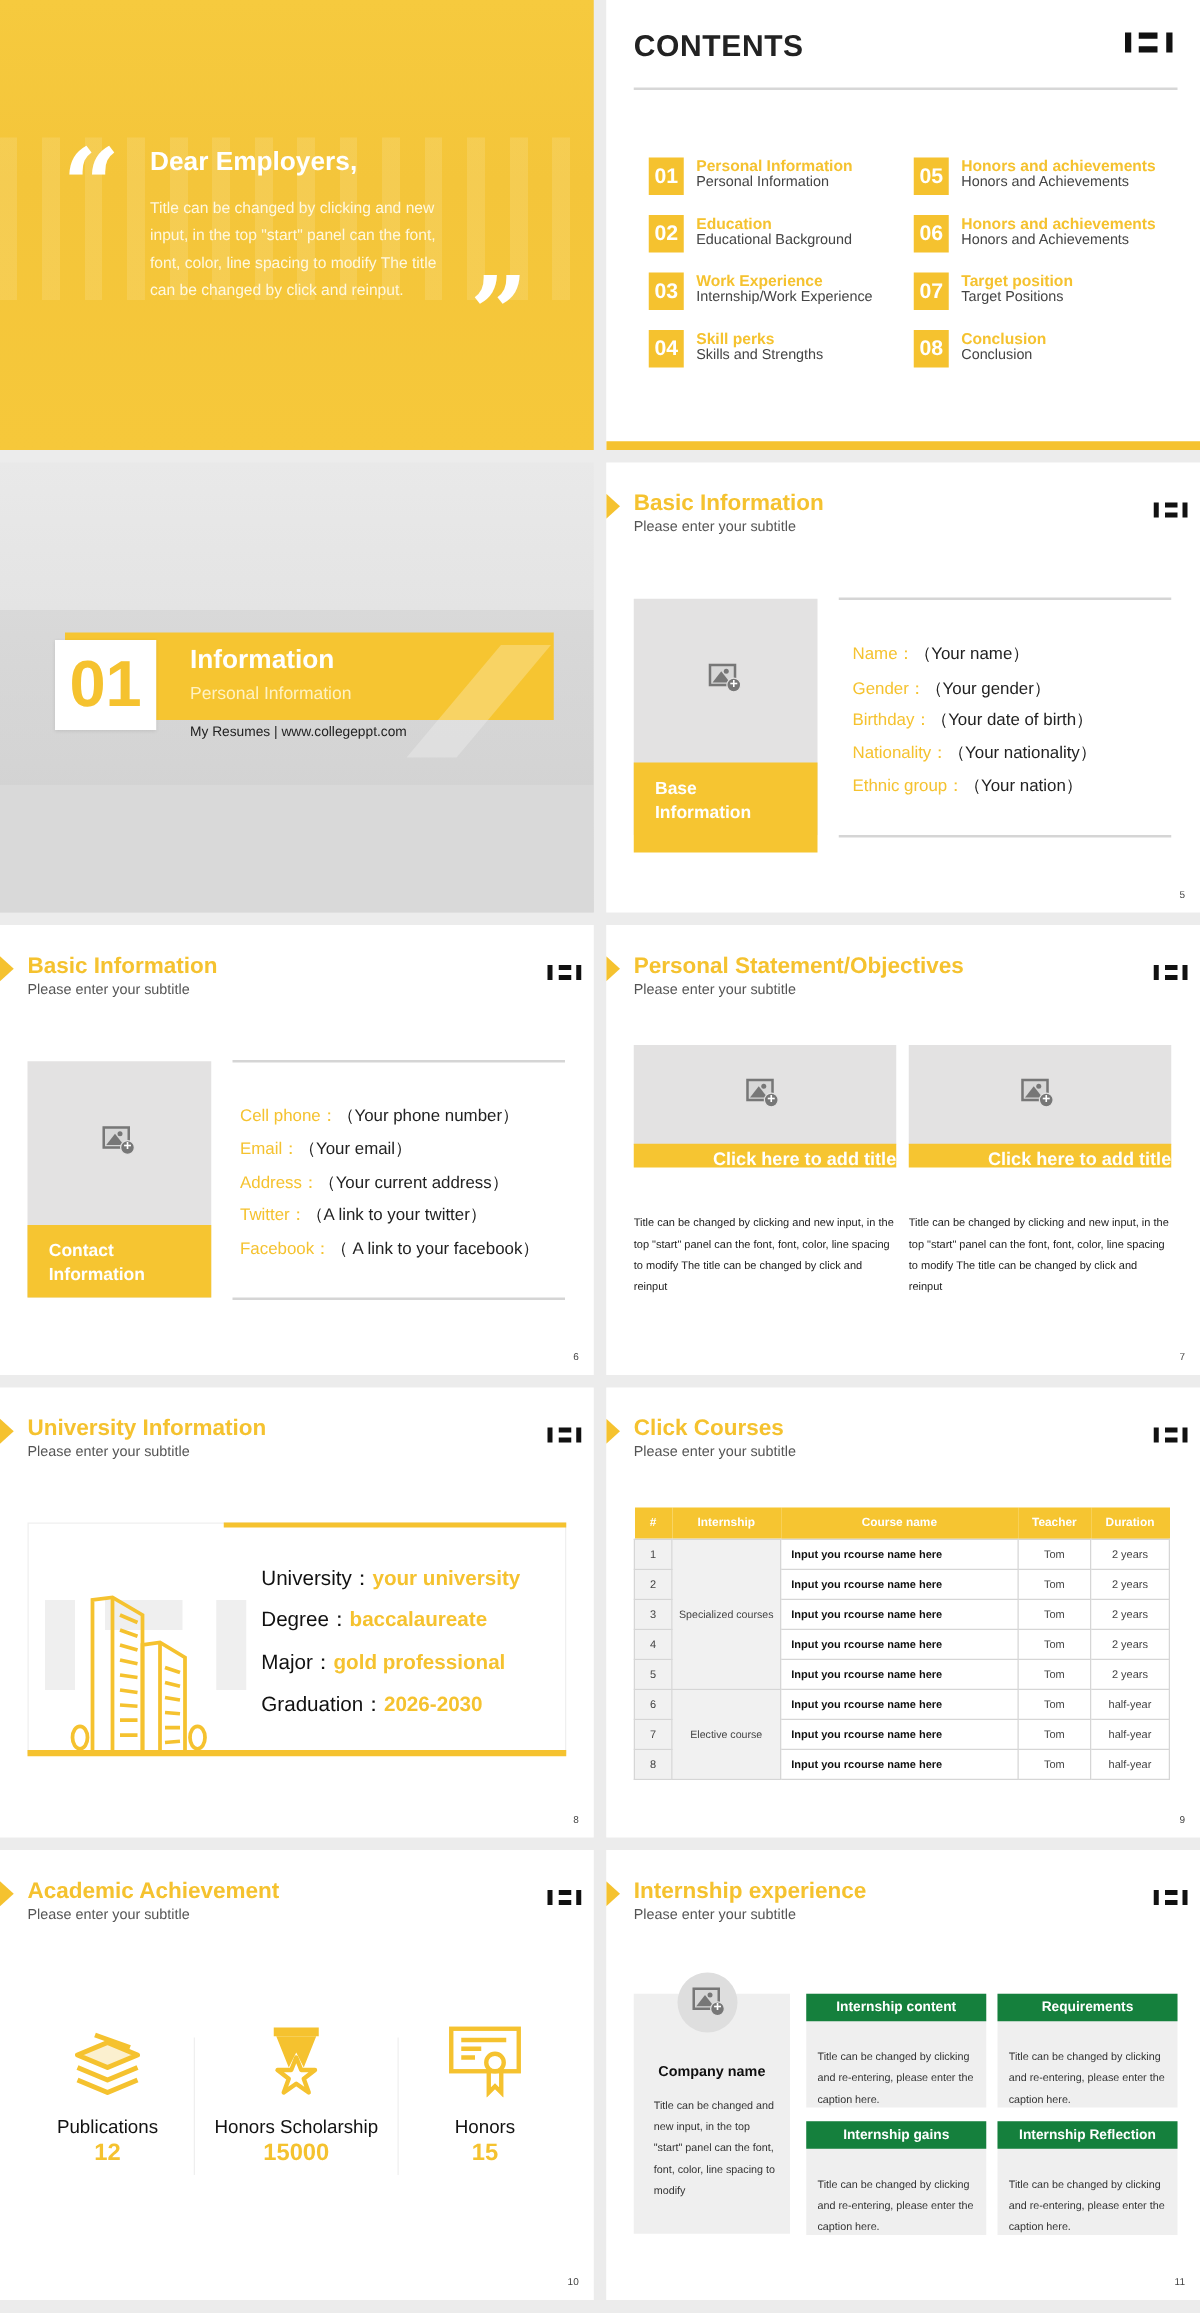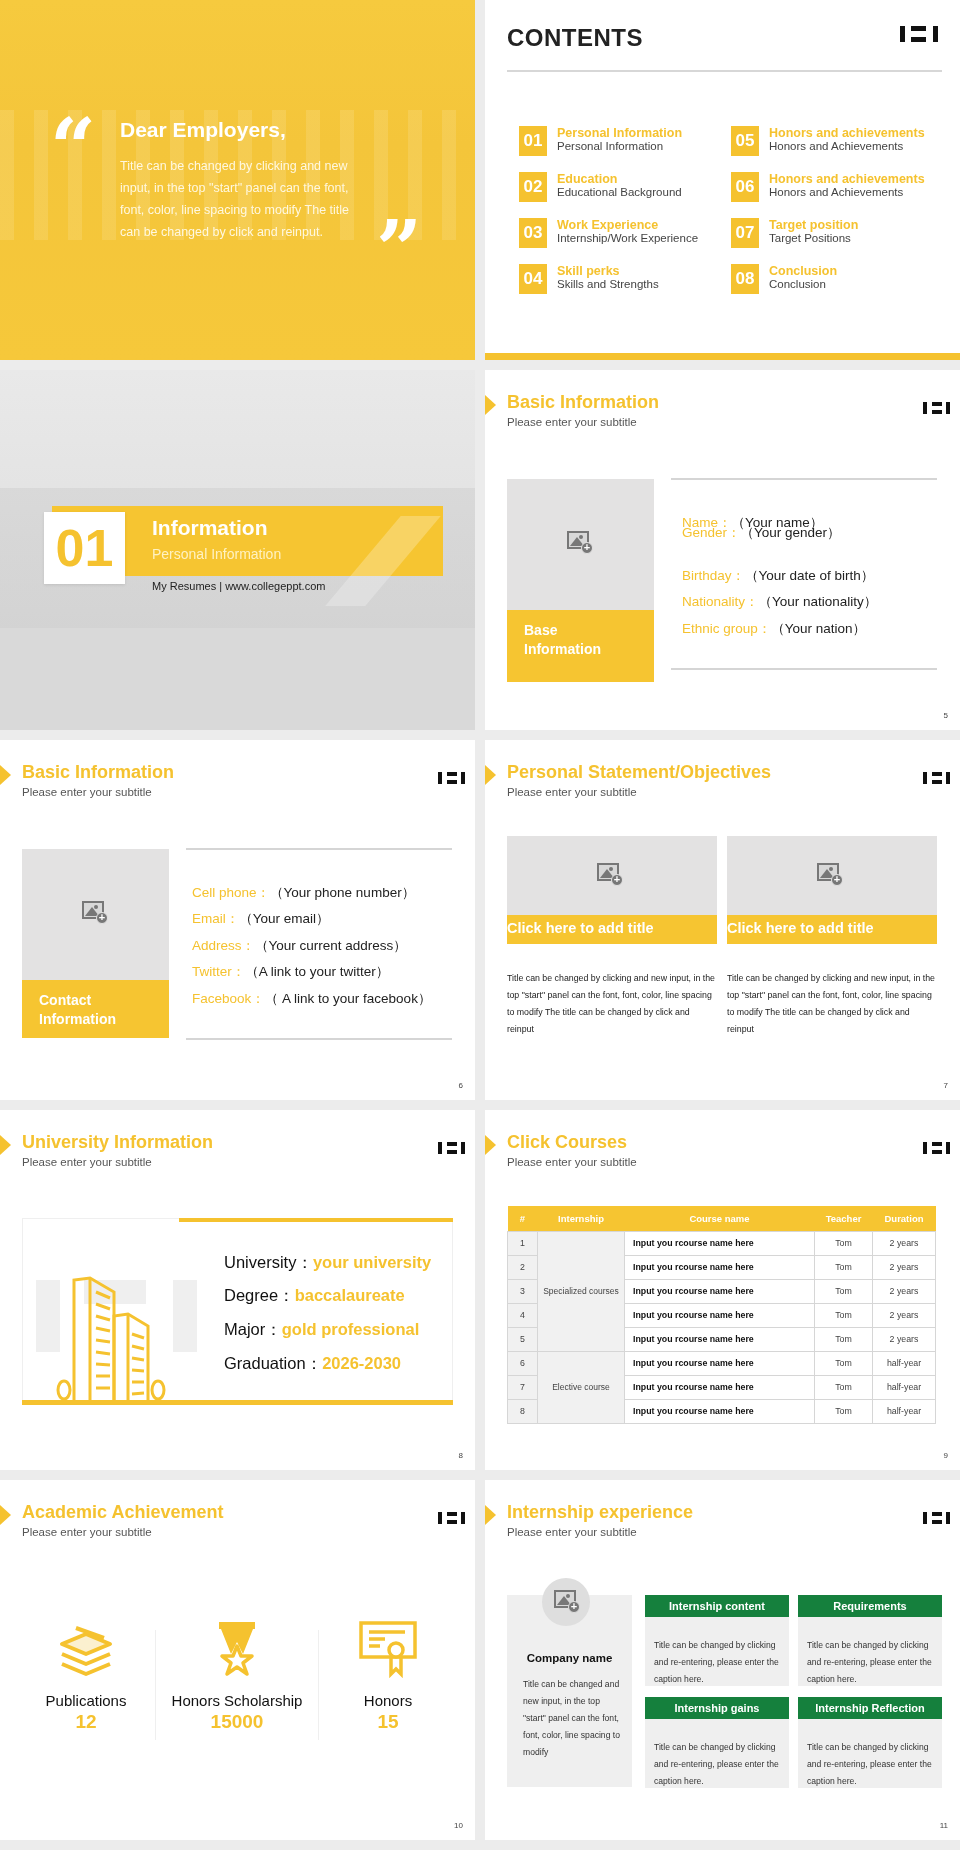--- a/index.html
+++ b/index.html
@@ -59,29 +59,29 @@
   .img-icon .sun { position: absolute; left: 12px; top: 4px; width: 4px; height: 4px; border-radius: 50%; background: #777; }
   .img-icon .plus { position: absolute; left: 14px; top: 11px; width: 12px; height: 12px; border-radius: 50%; background: #777; border: 1.5px solid #e3e2e2; color: #fff; font-size: 11px; line-height: 8px; text-align: center; font-weight: bold; }
   .ph-label { position: absolute; background: #f6c531; color: #fff; font-weight: bold; font-size: 14px; line-height: 19px; padding: 11px 17px; }
   .info-rule { position: absolute; height: 2px; background: #d5d5d5; }
   .info-row { position: absolute; font-size: 13.5px; white-space: nowrap; }
   .info-row .k { color: #f5c22f; }
   .info-row .v { color: #222; }
 
   
   .ps-card { position: absolute; top: 96px; width: 210px; height: 80px; background: #e3e2e2; }
-  .ps-bar { position: absolute; top: 175px; width: 210px; height: 29px; background: #f6c531; color: #fff; font-weight: bold; font-size: 14.5px; text-align: left; line-height: 27px; }
+  .ps-bar { position: absolute; top: 175px; width: 210px; height: 19px; background: #f6c531; color: #fff; font-weight: bold; font-size: 14.5px; text-align: right; line-height: 27px; }
   .ps-text { position: absolute; top: 230px; width: 210px; font-size: 8.8px; line-height: 17px; color: #222; }
 
   
   .uni-box { position: absolute; left: 22px; top: 108px; width: 431px; height: 185px; border: 1px solid #efefef; }
   .uni-top { position: absolute; left: 179px; top: 108px; width: 274px; height: 4px; background: #f5c22f; }
   .uni-bot { position: absolute; left: 22px; top: 290px; width: 431px; height: 5px; background: #f5c22f; }
   .uni-ghost { position: absolute; background: #efefef; }
-  .uni-row { position: absolute; left: 224px; font-size: 16.5px; color: #111; white-space: nowrap; text-align: center; }
+  .uni-row { position: absolute; left: 209px; font-size: 16.5px; color: #111; white-space: nowrap; text-align: center; }
   .uni-row .v { color: #f5c22f; font-weight: bold; }
 
   
   .ctable { position: absolute; left: 22px; top: 96px; width: 429px; border-collapse: collapse; font-size: 8.8px; }
   .ctable th { background: #f6c531; color: #fff; font-weight: bold; height: 25px; font-size: 9.5px; }
   .ctable td { height: 24px; border: 1px solid #d6d6d6; text-align: center; color: #444; }
   .ctable td.num { background: #f1f1f1; width: 30px; }
   .ctable td.cat { background: #f1f1f1; width: 87px; font-size: 8.5px; }
   .ctable td.cn { font-weight: bold; color: #111; text-align: left; padding-left: 8px; width: 190px; }
   .ctable td.tch { width: 58px; }
@@ -197,21 +197,21 @@
         <div class="frame"></div>
         <div class="mtn"></div>
         <div class="sun"></div>
         <div class="plus">+</div>
       </div>
   </div>
   <div class="ph-label" style="left:22px;top:240px;width:147px;height:72px">Base Information</div>
   <div class="info-rule" style="left:186px;top:108px;width:266px"></div>
   <div class="info-rule" style="left:186px;top:298px;width:266px"></div>
   <div class="info-row" style="left:197px;top:144px"><span class="k">Name：</span><span class="v">（Your name）</span></div>
-  <div class="info-row" style="left:197px;top:154px"><span class="k">Gender：</span><span class="v">（Your gender）</span></div>
+  <div class="info-row" style="left:197px;top:172px"><span class="k">Gender：</span><span class="v">（Your gender）</span></div>
   <div class="info-row" style="left:197px;top:197px"><span class="k">Birthday：</span><span class="v">（Your date of birth）</span></div>
   <div class="info-row" style="left:197px;top:223px"><span class="k">Nationality：</span><span class="v">（Your nationality）</span></div>
   <div class="info-row" style="left:197px;top:250px"><span class="k">Ethnic group：</span><span class="v">（Your nation）</span></div>
   <div class="pnum">5</div>
 </div>
 
 <div class="slide col-l row3">
   <div class="arrow"></div>
   <div class="s-title">Basic Information</div>
   <div class="s-sub">Please enter your subtitle</div>

